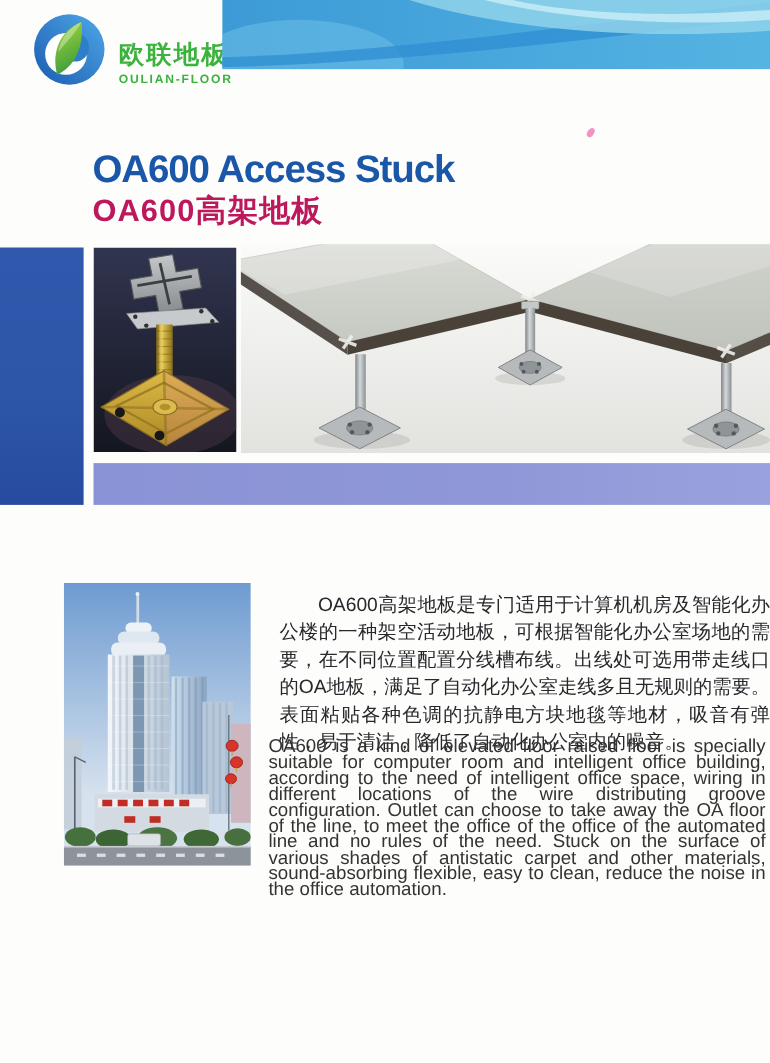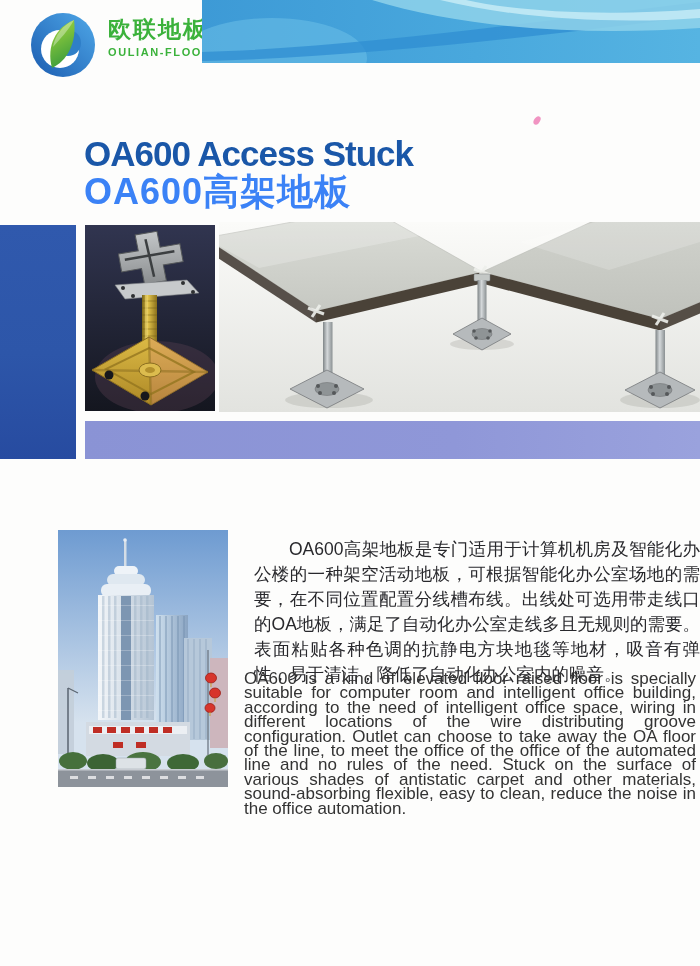--- a/index.html
+++ b/index.html
@@ -2,38 +2,38 @@
 <html><head>
 <meta charset="utf-8">
 <style>
   html,body{margin:0;padding:0;background:#e9e9e9;}
   .page{
     position:relative;width:700px;height:966px;margin:0 auto;
     background:#fdfdfc;overflow:hidden;
     font-family:"Liberation Sans", sans-serif;
   }
   
-  .logo{position:absolute;left:30px;top:12px;display:flex;align-items:flex-start;}
+  .logo{position:absolute;left:30px;top:12px;display:flex;align-items:flex-end;}
   .logo-mark{width:66px;height:66px;display:block;}
   .logo-text{margin-left:12px;padding-top:4px;}
   .logo-zh{font-size:23px;font-weight:bold;color:#3bb23b;letter-spacing:2px;line-height:26px;}
   .logo-en{font-size:11px;font-weight:bold;color:#3bb23b;letter-spacing:1.6px;margin-top:4px;}
   .band{position:absolute;left:202px;top:0;width:498px;height:63px;display:block;}
   .speck{
     position:absolute;left:534px;top:116px;width:6px;height:9px;
     background:#ee79b3;border-radius:60% 40% 55% 45%;transform:rotate(25deg);opacity:.8;
   }
   
   .title-en{
     position:absolute;left:84px;top:134px;margin:0;
     font-size:35px;font-weight:bold;color:#1a57a8;letter-spacing:-1px;line-height:40px;
   }
   .title-zh{
     position:absolute;left:84px;top:176px;margin:0;
-    font-size:36px;font-weight:bold;color:#3b82f6;letter-spacing:1px;line-height:32px;
+    font-size:28px;font-weight:bold;color:#be185d;letter-spacing:1px;line-height:32px;
   }
   
   .left-bar{
     position:absolute;left:0;top:225px;width:76px;height:234px;
     background:linear-gradient(180deg,#3059ad 0%,#2d56a9 55%,#274ba0 100%);
   }
   .divider{
     position:absolute;left:85px;top:421px;width:615px;height:38px;
     background:linear-gradient(90deg,#8a93d5 0%,#8f97d8 60%,#9aa2dd 100%);
   }

